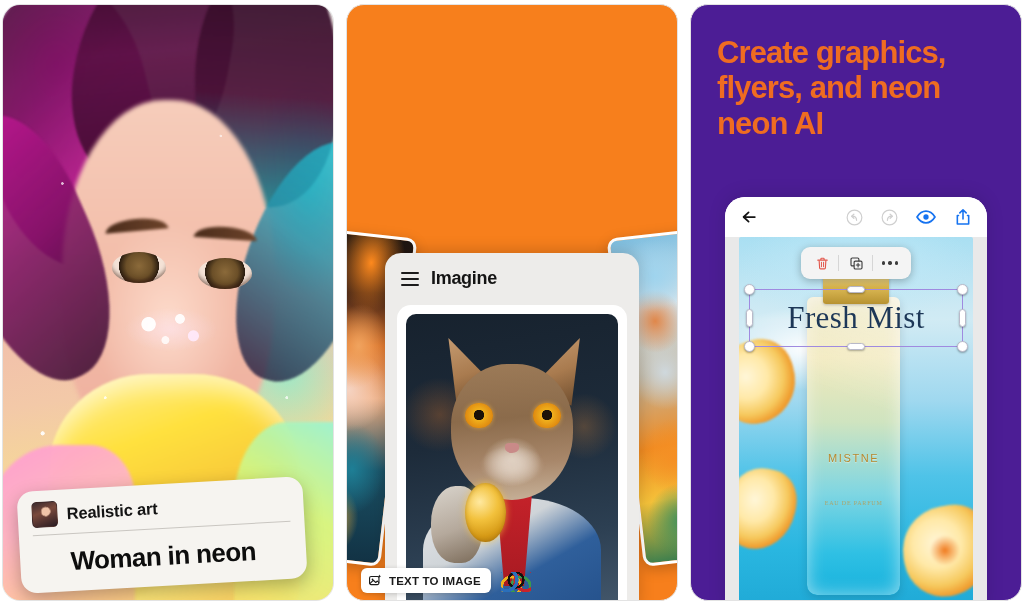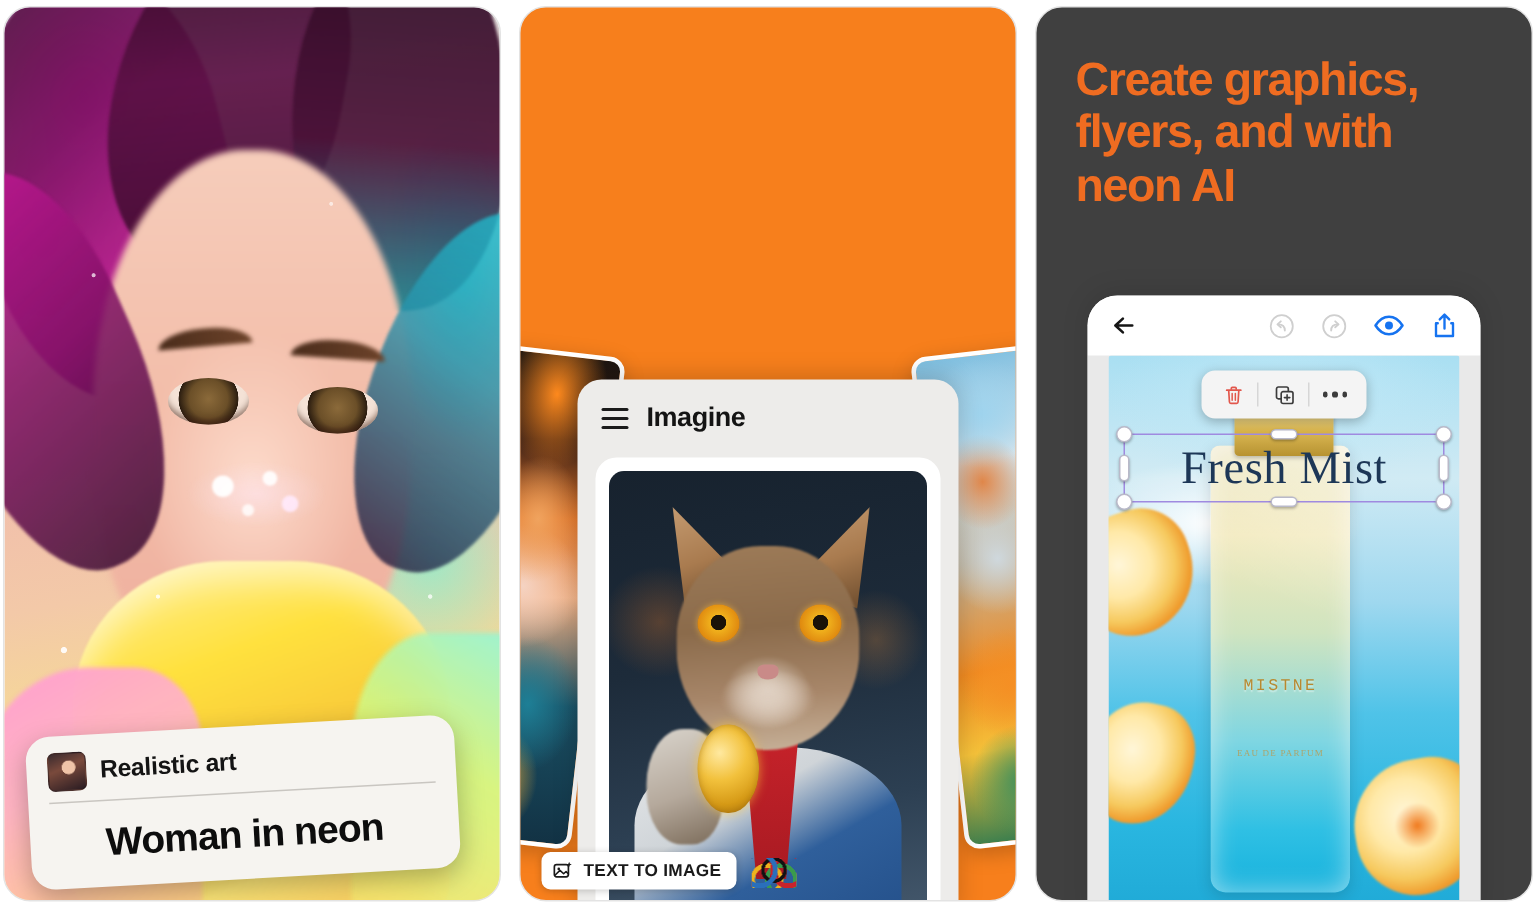--- a/index.html
+++ b/index.html
@@ -304,21 +304,21 @@
     display: flex; align-items: center; gap: 6px;
     background: #ffffff;
     border-radius: 6px;
     padding: 5px 10px 5px 7px;
     box-shadow: 0 1px 5px rgba(0,0,0,.2);
   }
   .t2i-icon { width: 15px; height: 15px; flex: none; }
   .t2i-label { font-size: 11.5px; font-weight: 700; color: #1a1a1a; letter-spacing: .2px; }
 
   
-  #panel-create { background: #404040; }
+  #panel-create { background: #4c1d95; }
   .headline-orange {
     position: relative; z-index: 3;
     padding: 30px 24px 0 26px;
     color: #EF6C21;
     font-size: 31px;
     font-weight: 700;
     line-height: 1.14;
     letter-spacing: -.9px;
     text-align: left;
   }
@@ -386,37 +386,37 @@
   }
   .bottle-top {
     position: absolute; left: 41%; top: 3.5%; width: 18%; height: 7%;
     background: linear-gradient(180deg, rgba(255,255,255,.8), rgba(210,230,240,.5));
     border-radius: 3px 3px 1px 1px;
     border: 1px solid rgba(255,255,255,.6);
   }
   .bottle-brand {
     position: absolute; left: 0; right: 0; top: 52%;
     text-align: center;
-    font-family: Liberation Mono, monospace;
+    font-family: Liberation Sans, sans-serif;
     font-size: 11px; letter-spacing: 1.6px;
     color: #b8892f;
     text-shadow: 0 1px 1px rgba(255,255,255,.5);
   }
   .bottle-sub {
     position: absolute; left: 0; right: 0; top: 68%;
     text-align: center;
     font-family: "Liberation Serif", serif;
     font-size: 6px; letter-spacing: .8px;
     color: rgba(190,150,70,.75);
   }
   
   .text-object {
     position: absolute; z-index: 4;
     left: 24px; right: 24px; top: 92px;
-    height: 46px;
+    height: 58px;
     border: 1.6px solid #9f8ae0;
     background: rgba(255,255,255,.06);
     display: flex; align-items: center; justify-content: center;
   }
   .text-object-label {
     font-family: "Liberation Serif", serif;
     font-size: 31px; font-weight: 400;
     color: #1d3757; letter-spacing: .4px;
   }
   .handle {
@@ -531,21 +531,21 @@
         <path d="M18.3 2.4 L19.1 4.4 L21.1 5.2 L19.1 6 L18.3 8 L17.5 6 L15.5 5.2 L17.5 4.4 Z" fill="#1a1a1a"></path>
       </svg>
       <span class="t2i-label">TEXT TO IMAGE</span>
     </div>
   </div>
 
   <div class="panel" id="panel-create">
 
     <div class="headline-orange">
       <span>Create graphics,</span>
-      <span>flyers, and with</span>
+      <span>flyers, and neon</span>
       <span>neon AI</span>
     </div>
 
     <div class="create-phone">
 
       <div class="create-topbar">
         <span class="tb-ico" style="margin-left:0">
           <svg width="20" height="20" viewBox="0 0 24 24">
             <path d="M19 12 H6 M11.5 6.5 L5.5 12 L11.5 17.5" fill="none" stroke="#151515" stroke-width="2.1" stroke-linecap="round" stroke-linejoin="round"></path>
           </svg>

